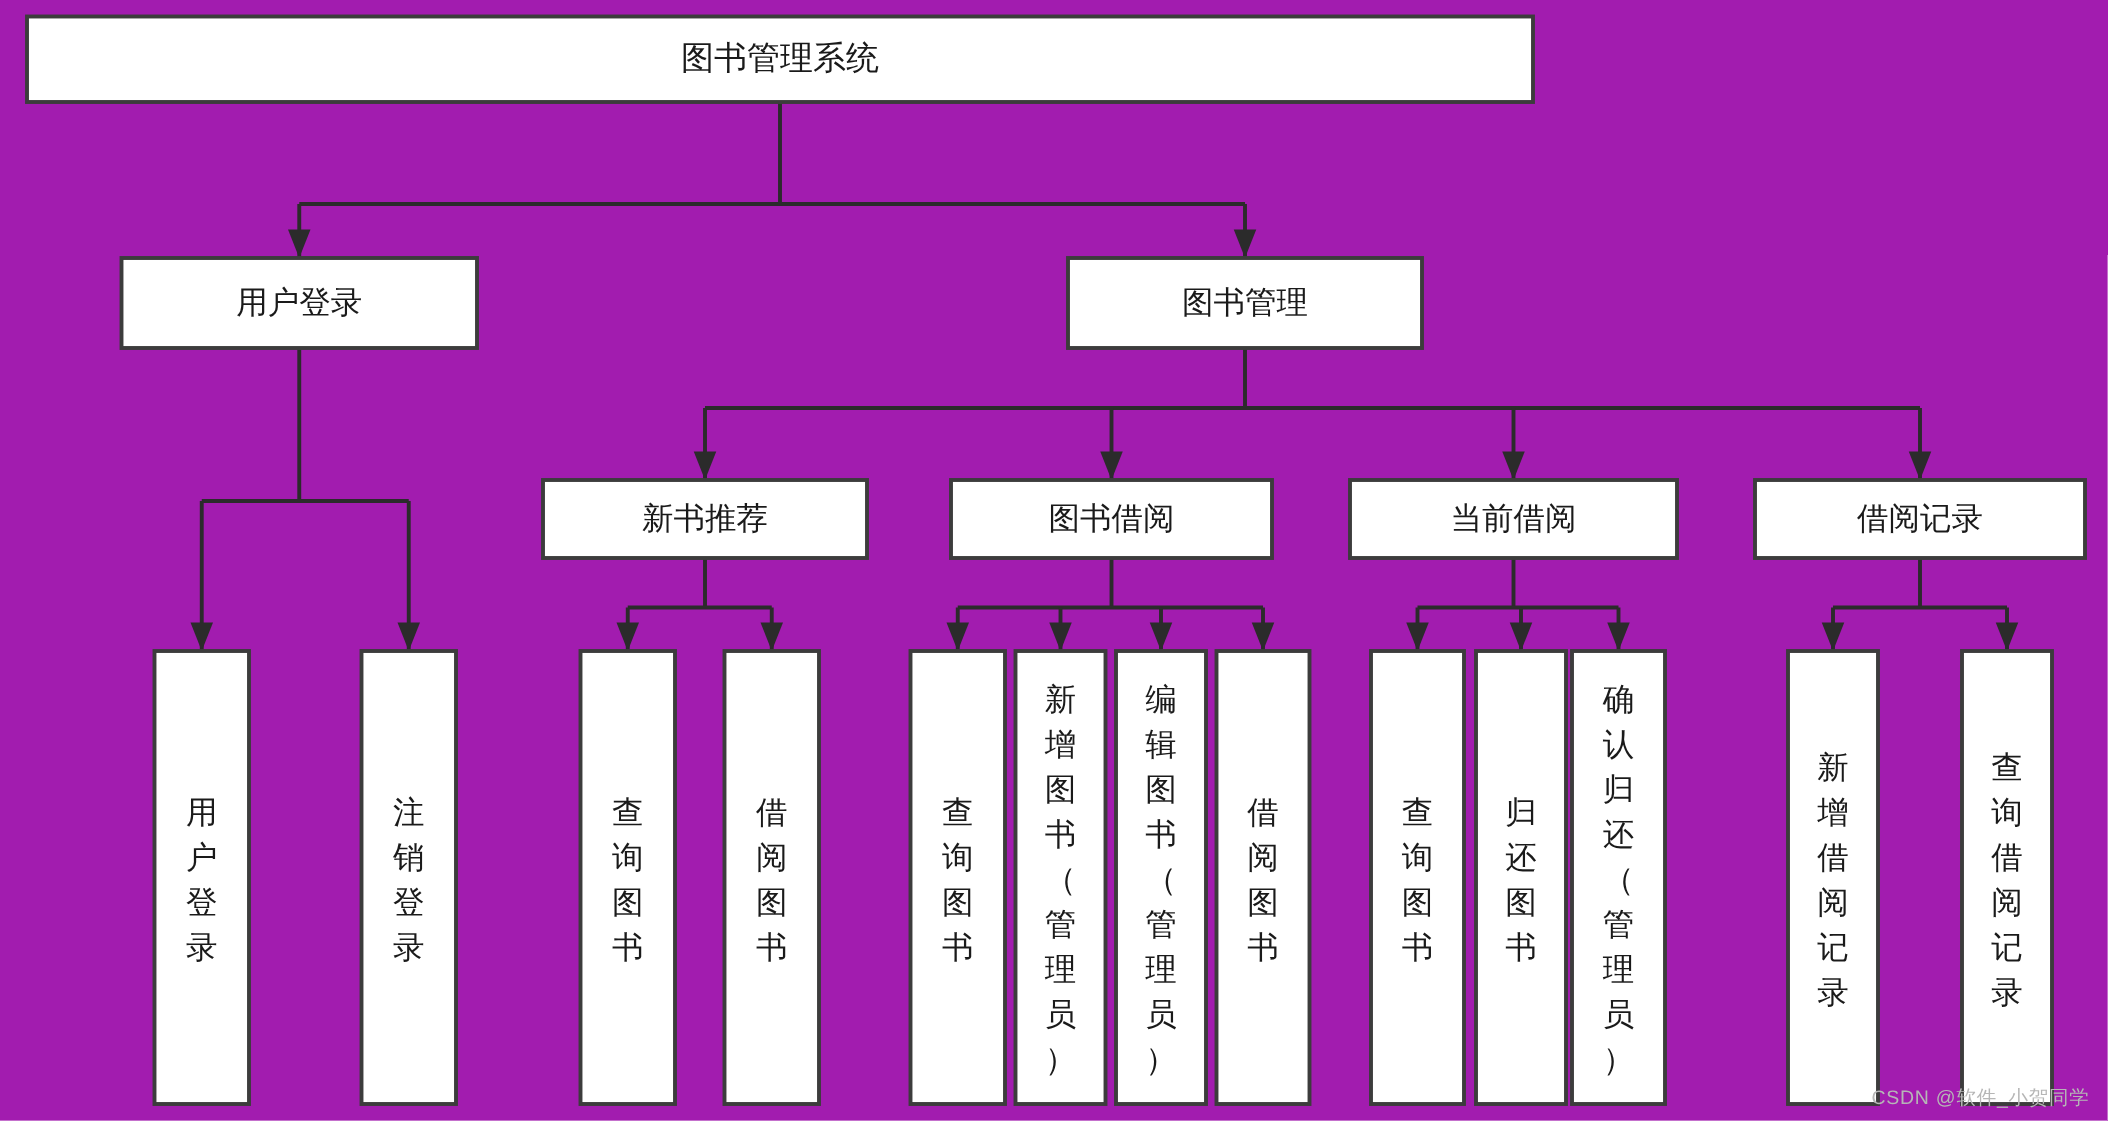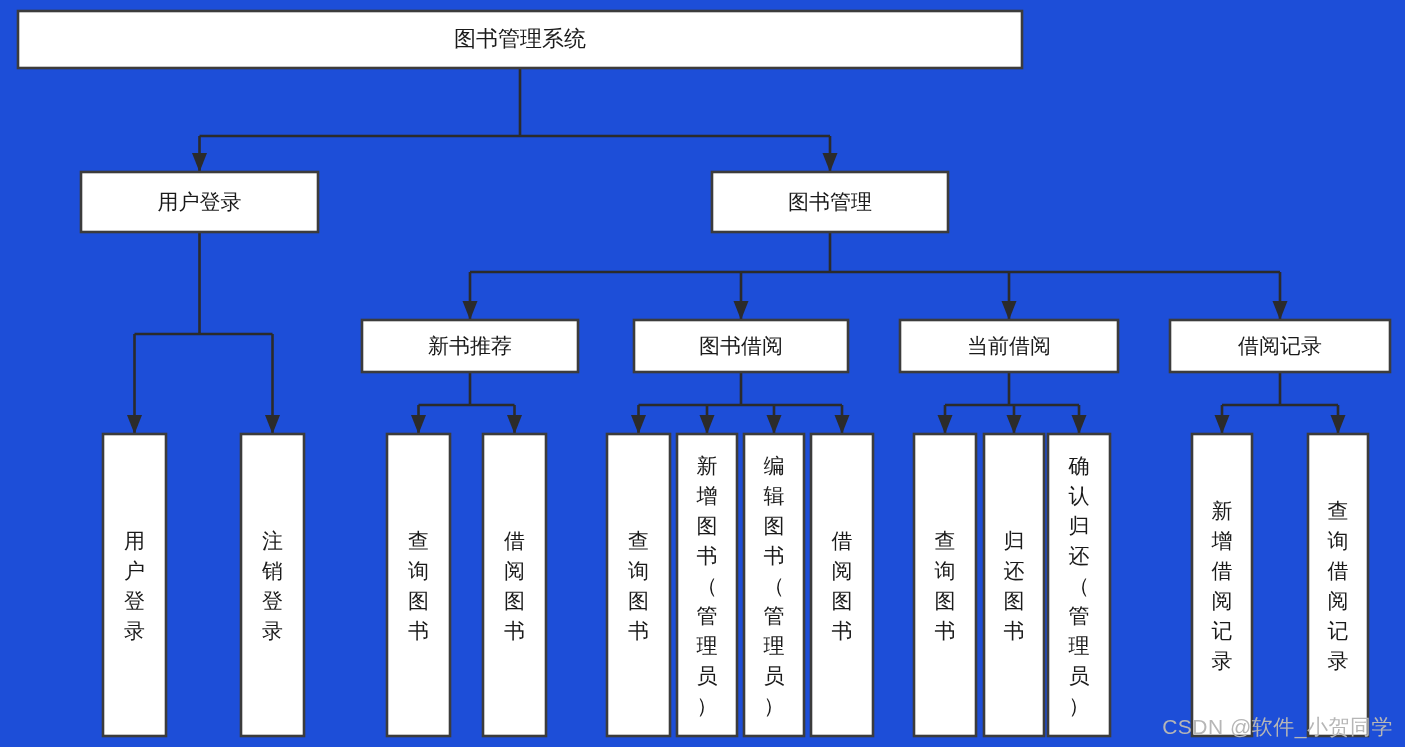--- a/index.html
+++ b/index.html
@@ -10,21 +10,21 @@
   body {
     width: 1405px;
     height: 747px;
     font-family: "Liberation Sans", "DejaVu Sans", sans-serif;
     overflow: hidden;
   }
   #diagram-root {
     position: relative;
     width: 1405px;
     height: 747px;
-    background: #1d4ed8;
+    background: #a21caf;
   }
   svg#flow-svg {
     position: absolute;
     top: 0;
     left: 0;
     width: 1405px;
     height: 747px;
   }
   .node-box {
     fill: #ffffff;
@@ -55,21 +55,21 @@
     text-anchor: middle;
   }
   .title-label {
     font-size: 22px;
   }
   .watermark {
     position: absolute;
     right: 12px;
     bottom: 6px;
     font-family: "Liberation Sans", "DejaVu Sans", sans-serif;
-    font-size: 21px;
+    font-size: 13px;
     color: #b6b6b6;
     letter-spacing: 0.5px;
     white-space: nowrap;
     user-select: none;
   }
 </style>
 </head>
 <body>
 
 <div id="diagram-root">

